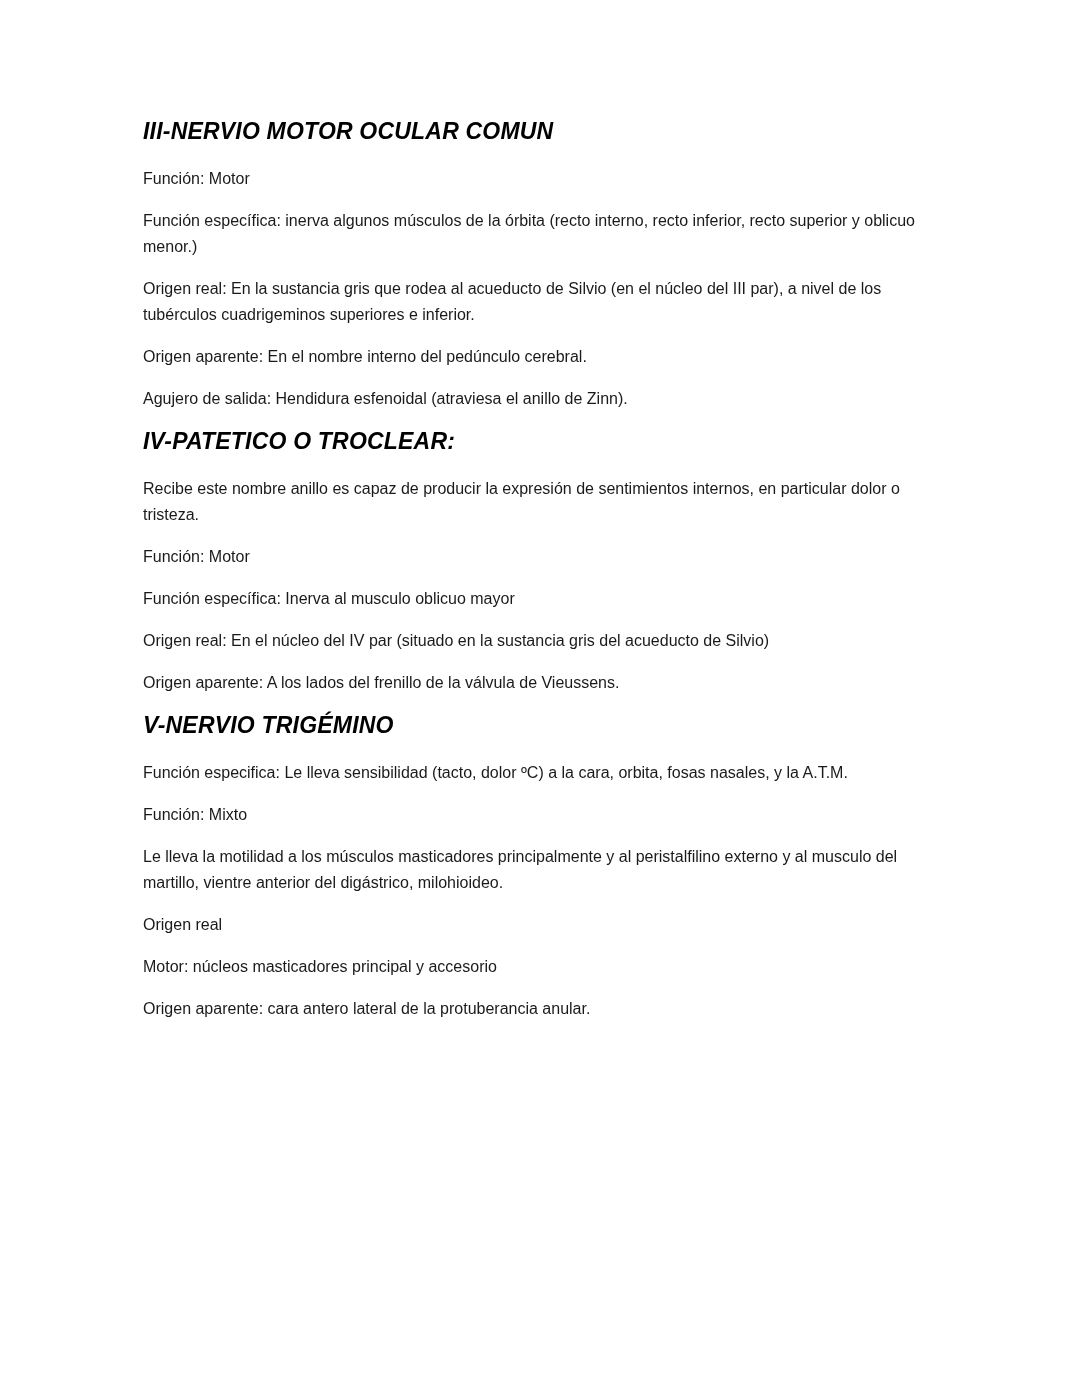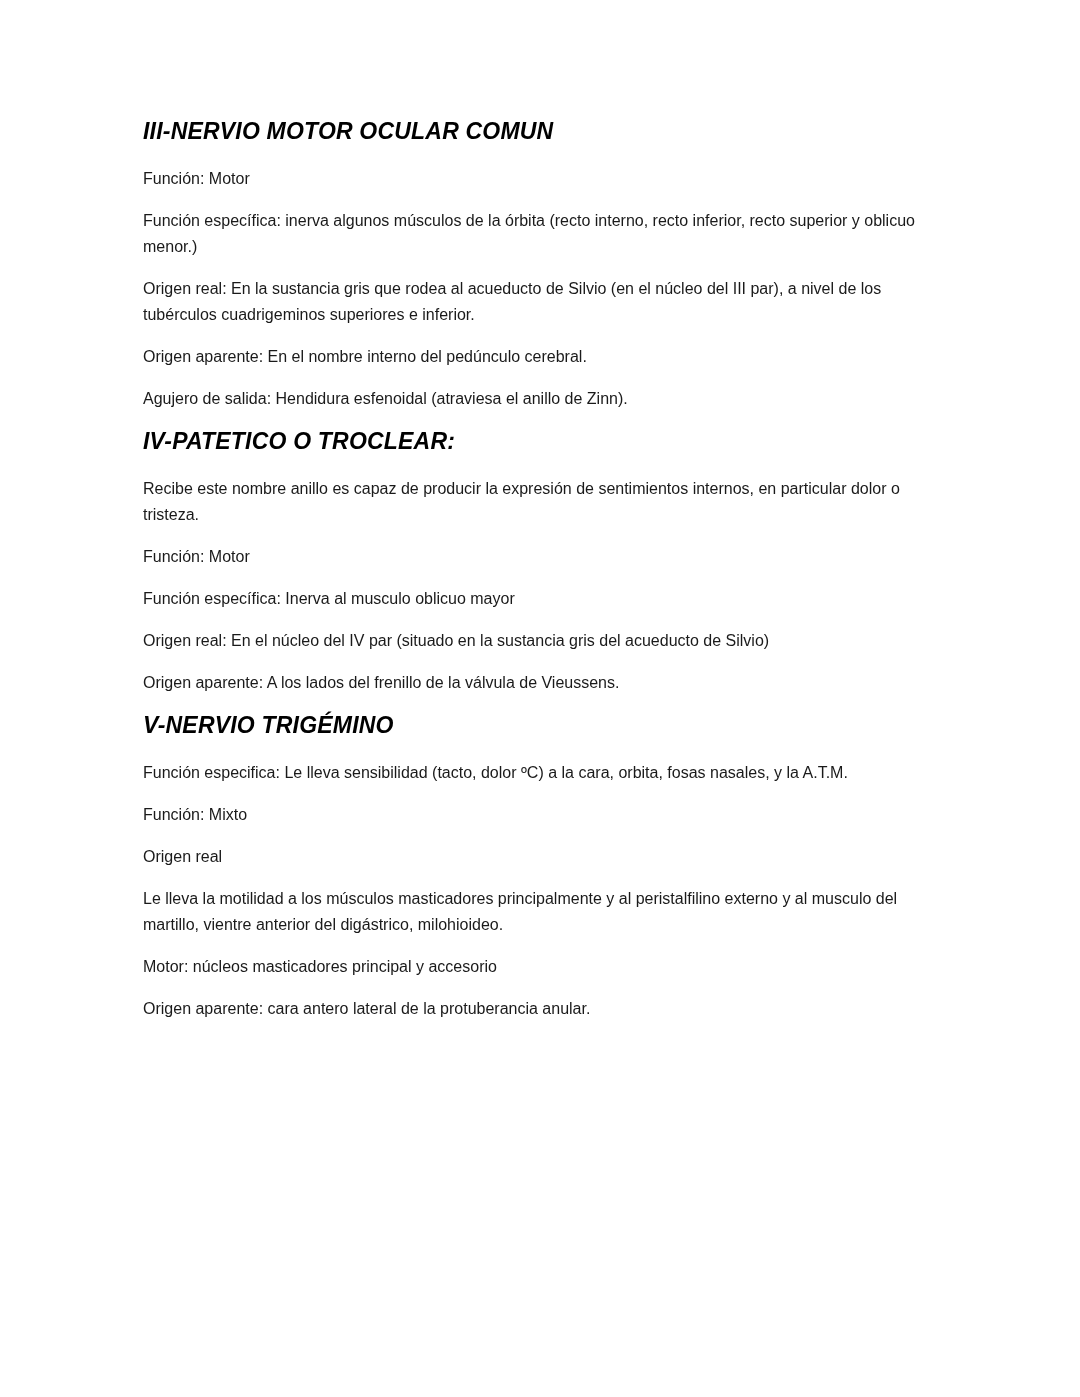--- a/index.html
+++ b/index.html
@@ -55,19 +55,19 @@
     <p class="para">Función: Motor</p>
     <p class="para">Función específica: Inerva al musculo oblicuo mayor</p>
     <p class="para">Origen real: En el núcleo del IV par (situado en la sustancia gris del acueducto de Silvio)</p>
     <p class="para">Origen aparente: A los lados del frenillo de la válvula de Vieussens.</p>
   </section>
 
   <section class="section">
     <h1 class="section-heading">V-NERVIO TRIGÉMINO</h1>
     <p class="para">Función especifica: Le lleva  sensibilidad (tacto, dolor ºC)  a la cara, orbita, fosas nasales, y la A.T.M.</p>
     <p class="para">Función: Mixto</p>
+    <p class="para">Le lleva la motilidad a los músculos masticadores principalmente y al peristalfilino externo y al musculo del martillo, vientre anterior del digástrico, milohioideo.</p>
     <p class="para">Origen real</p>
-    <p class="para">Le lleva la motilidad a los músculos masticadores principalmente y al peristalfilino externo y al musculo del martillo, vientre anterior del digástrico, milohioideo.</p>
     <p class="para">Motor: núcleos masticadores principal y accesorio</p>
     <p class="para">Origen aparente: cara antero lateral de la protuberancia anular.</p>
   </section>
 
 </div>
 
 </body></html>

